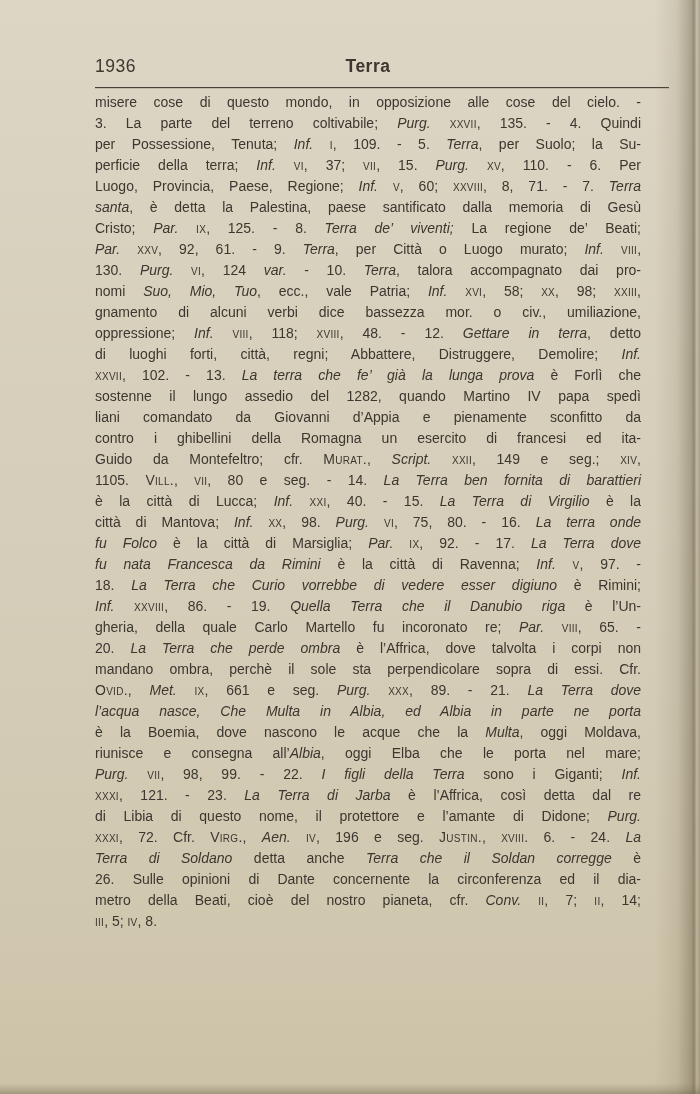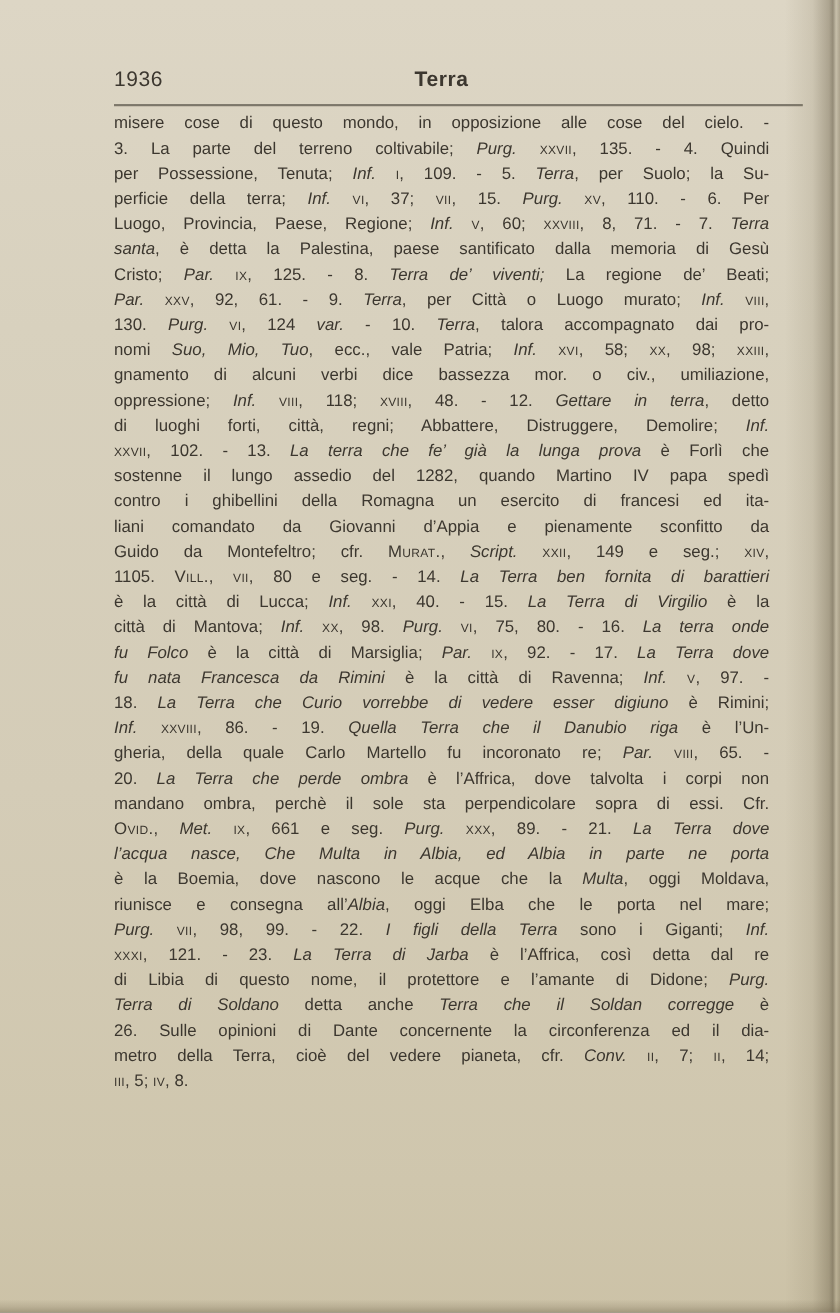--- a/index.html
+++ b/index.html
@@ -56,41 +56,42 @@
         <div class="line"><span class="i">santa</span><span>, è detta la Palestina, paese santificato dalla memoria di Gesù</span></div>
         <div class="line"><span>Cristo; </span><span class="i">Par.</span><span> </span><span class="sc">ix</span><span>, 125. - 8. </span><span class="i">Terra de’ viventi;</span><span> La regione de’ Beati;</span></div>
         <div class="line"><span class="i">Par.</span><span> </span><span class="sc">xxv</span><span>, 92, 61. - 9. </span><span class="i">Terra</span><span>, per Città o Luogo murato; </span><span class="i">Inf.</span><span> </span><span class="sc">viii</span><span>,</span></div>
         <div class="line"><span>130. </span><span class="i">Purg.</span><span> </span><span class="sc">vi</span><span>, 124 </span><span class="i">var.</span><span> - 10. </span><span class="i">Terra</span><span>, talora accompagnato dai pro-</span></div>
         <div class="line"><span>nomi </span><span class="i">Suo, Mio, Tuo</span><span>, ecc., vale Patria; </span><span class="i">Inf.</span><span> </span><span class="sc">xvi</span><span>, 58; </span><span class="sc">xx</span><span>, 98; </span><span class="sc">xxiii</span><span>,</span></div>
         <div class="line"><span>gnamento di alcuni verbi dice bassezza mor. o civ., umiliazione,</span></div>
         <div class="line"><span>oppressione; </span><span class="i">Inf.</span><span> </span><span class="sc">viii</span><span>, 118; </span><span class="sc">xviii</span><span>, 48. - 12. </span><span class="i">Gettare in terra</span><span>, detto</span></div>
         <div class="line"><span>di luoghi forti, città, regni; Abbattere, Distruggere, Demolire; </span><span class="i">Inf.</span></div>
         <div class="line"><span class="sc">xxvii</span><span>, 102. - 13. </span><span class="i">La terra che fe’ già la lunga prova</span><span> è Forlì che</span></div>
         <div class="line"><span>sostenne il lungo assedio del 1282, quando Martino IV papa spedì</span></div>
+        <div class="line"><span>liani comandato da Giovanni d’Appia e pienamente sconfitto da</span></div>
         <div class="line"><span>contro i ghibellini della Romagna un esercito di francesi ed ita-</span></div>
-        <div class="line"><span>liani comandato da Giovanni d’Appia e pienamente sconfitto da</span></div>
         <div class="line"><span>Guido da Montefeltro; cfr. </span><span class="sc">Murat.</span><span>, </span><span class="i">Script.</span><span> </span><span class="sc">xxii</span><span>, 149 e seg.; </span><span class="sc">xiv</span><span>,</span></div>
         <div class="line"><span>1105. </span><span class="sc">Vill.</span><span>, </span><span class="sc">vii</span><span>, 80 e seg. - 14. </span><span class="i">La Terra ben fornita di barattieri</span></div>
         <div class="line"><span>è la città di Lucca; </span><span class="i">Inf.</span><span> </span><span class="sc">xxi</span><span>, 40. - 15. </span><span class="i">La Terra di Virgilio</span><span> è la</span></div>
         <div class="line"><span>città di Mantova; </span><span class="i">Inf.</span><span> </span><span class="sc">xx</span><span>, 98. </span><span class="i">Purg.</span><span> </span><span class="sc">vi</span><span>, 75, 80. - 16. </span><span class="i">La terra onde</span></div>
         <div class="line"><span class="i">fu Folco</span><span> è la città di Marsiglia; </span><span class="i">Par.</span><span> </span><span class="sc">ix</span><span>, 92. - 17. </span><span class="i">La Terra dove</span></div>
         <div class="line"><span class="i">fu nata Francesca da Rimini</span><span> è la città di Ravenna; </span><span class="i">Inf.</span><span> </span><span class="sc">v</span><span>, 97. -</span></div>
         <div class="line"><span>18. </span><span class="i">La Terra che Curio vorrebbe di vedere esser digiuno</span><span> è Rimini;</span></div>
         <div class="line"><span class="i">Inf.</span><span> </span><span class="sc">xxviii</span><span>, 86. - 19. </span><span class="i">Quella Terra che il Danubio riga</span><span> è l’Un-</span></div>
         <div class="line"><span>gheria, della quale Carlo Martello fu incoronato re; </span><span class="i">Par.</span><span> </span><span class="sc">viii</span><span>, 65. -</span></div>
         <div class="line"><span>20. </span><span class="i">La Terra che perde ombra</span><span> è l’Affrica, dove talvolta i corpi non</span></div>
         <div class="line"><span>mandano ombra, perchè il sole sta perpendicolare sopra di essi. Cfr.</span></div>
         <div class="line"><span class="sc">Ovid.</span><span>, </span><span class="i">Met.</span><span> </span><span class="sc">ix</span><span>, 661 e seg. </span><span class="i">Purg.</span><span> </span><span class="sc">xxx</span><span>, 89. - 21. </span><span class="i">La Terra dove</span></div>
         <div class="line"><span class="i">l’acqua nasce, Che Multa in Albia, ed Albia in parte ne porta</span></div>
         <div class="line"><span>è la Boemia, dove nascono le acque che la </span><span class="i">Multa</span><span>, oggi Moldava,</span></div>
         <div class="line"><span>riunisce e consegna all’</span><span class="i">Albia</span><span>, oggi Elba che le porta nel mare;</span></div>
         <div class="line"><span class="i">Purg.</span><span> </span><span class="sc">vii</span><span>, 98, 99. - 22. </span><span class="i">I figli della Terra</span><span> sono i Giganti; </span><span class="i">Inf.</span></div>
         <div class="line"><span class="sc">xxxi</span><span>, 121. - 23. </span><span class="i">La Terra di Jarba</span><span> è l’Affrica, così detta dal re</span></div>
         <div class="line"><span>di Libia di questo nome, il protettore e l’amante di Didone; </span><span class="i">Purg.</span></div>
+        <div class="line"><span class="sc">xxxi</span><span>, 72. Cfr. </span><span class="sc">Virg.</span><span>, </span><span class="i">Aen.</span><span> </span><span class="sc">iv</span><span>, 196 e seg. </span><span class="sc">Justin.</span><span>, </span><span class="sc">xviii</span><span>. 6. - 24. </span><span class="i">La</span></div>
         <div class="line"><span class="i">Terra di Soldano</span><span> detta anche </span><span class="i">Terra che il Soldan corregge</span><span> è</span></div>
         <div class="line"><span>26. Sulle opinioni di Dante concernente la circonferenza ed il dia-</span></div>
-        <div class="line"><span>metro della Terra, cioè del vedere pianeta, cfr. </span><span class="i">Conv.</span><span> </span><span class="sc">ii</span><span>, 7; </span><span class="sc">ii</span><span>, 14;</span></div>
+        <div class="line"><span>metro della Beati, cioè del nostro pianeta, cfr. </span><span class="i">Conv.</span><span> </span><span class="sc">ii</span><span>, 7; </span><span class="sc">ii</span><span>, 14;</span></div>
         <div class="line last"><span class="sc">iii</span><span>, 5; </span><span class="sc">iv</span><span>, 8.</span></div>
       </div>
   </div>
   <div class="edge-right"></div>
   <div class="edge-bottom"></div>
 </div>
 
 </body></html>

